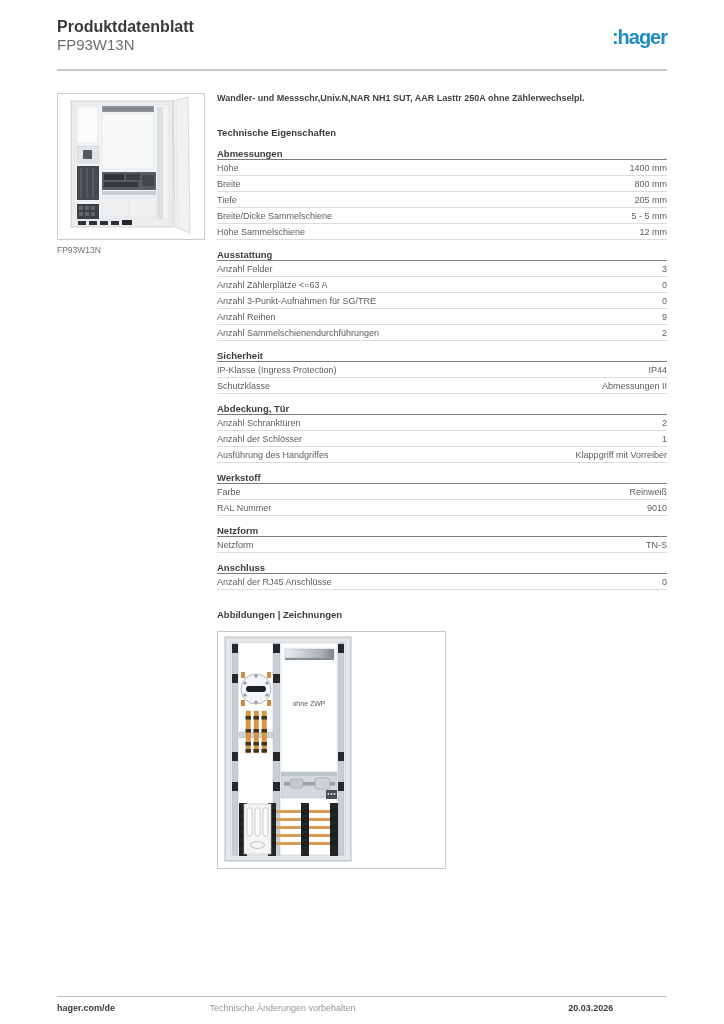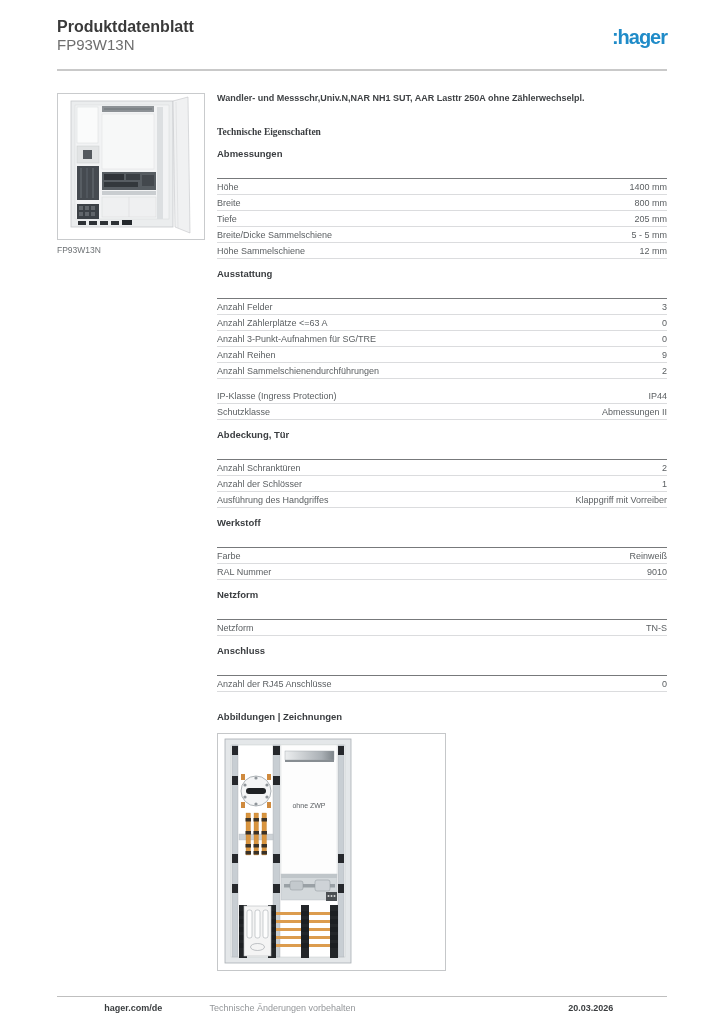--- a/index.html
+++ b/index.html
@@ -22,42 +22,42 @@
   .product-photo-box{
     position:absolute;left:57px;top:93px;width:148px;height:147px;
     border:1px solid #c9cbcd;background:#fff;box-sizing:border-box;
   }
   .photo-caption{
     position:absolute;left:57px;top:245px;font-size:8.5px;color:#6d7174;
   }
   
   .main-col{position:absolute;left:217px;top:92px;width:450px;}
   .description{font-size:9px;font-weight:bold;color:#3f4245;line-height:12px;}
-  .tech-title{font-size:9.5px;font-weight:bold;color:#3a3d40;margin-top:22px;line-height:13px;font-family:Liberation Serif, serif;}
+  .tech-title{font-size:9.5px;font-weight:bold;color:#3a3d40;margin-top:22px;line-height:13px;}
   .spec-section{margin-top:9px;}
   .spec-section .sec-title{
     font-size:9.5px;font-weight:bold;color:#3a3d40;line-height:11px;
-    padding-bottom:19px;border-bottom:1px solid #77797b;
+    padding-bottom:0;border-bottom:1px solid #77797b;
   }
   .spec-row{
     display:flex;justify-content:space-between;align-items:center;
     height:15px;font-size:9px;color:#5c6063;
     border-bottom:1px solid #dbdcde;
   }
   .spec-row .lbl{white-space:nowrap;}
   .spec-row .val{white-space:nowrap;text-align:right;}
   .drawings-title{font-size:9.5px;font-weight:bold;color:#3a3d40;margin-top:18px;line-height:13px;}
   .drawing-box{
     margin-top:10px;width:229px;height:238px;border:1px solid #c5c7c9;
     background:#fff;box-sizing:border-box;
   }
   
   .footer-rule{position:absolute;left:57px;top:996px;width:610px;height:1px;background:#bfbfbf;}
   .footer{position:absolute;left:57px;top:1002px;width:610px;display:flex;font-size:9px;line-height:12px;}
-  .footer .f-left{font-weight:bold;color:#3b3e40;flex:1;text-align:center;}
+  .footer .f-left{font-weight:bold;color:#3b3e40;flex:1;text-align:left;}
   .footer .f-center{color:#939699;flex:2;}
   .footer .f-right{font-weight:bold;color:#3b3e40;flex:1;text-align:center;}
 </style>
 </head>
 <body>
 
 <div class="page">
 
   <div class="title-block">
     <div class="doc-title">Produktdatenblatt</div>
@@ -162,20 +162,21 @@
           <span class="lbl">Anzahl Reihen</span>
           <span class="val">9</span>
         </div>
       <div class="spec-row">
           <span class="lbl">Anzahl Sammelschienendurchführungen</span>
           <span class="val">2</span>
         </div>
     </div>
 
     <div class="spec-section">
+      <div class="sec-title">Sicherheit</div>
       <div class="spec-row">
           <span class="lbl">IP-Klasse (Ingress Protection)</span>
           <span class="val">IP44</span>
         </div>
       <div class="spec-row">
           <span class="lbl">Schutzklasse</span>
           <span class="val">Abmessungen II</span>
         </div>
     </div>
 

